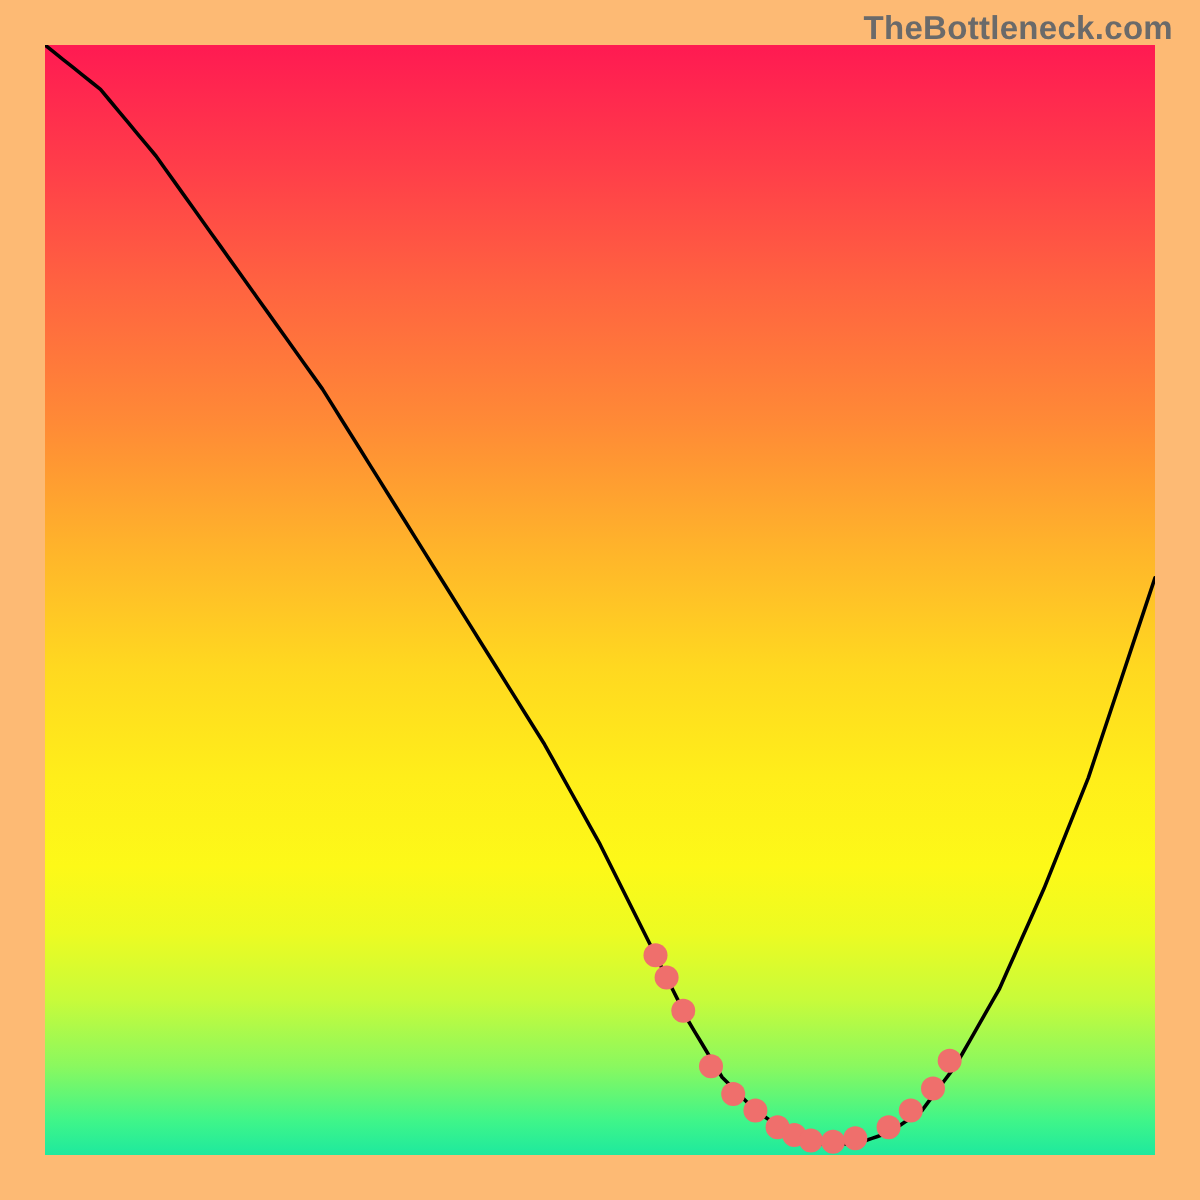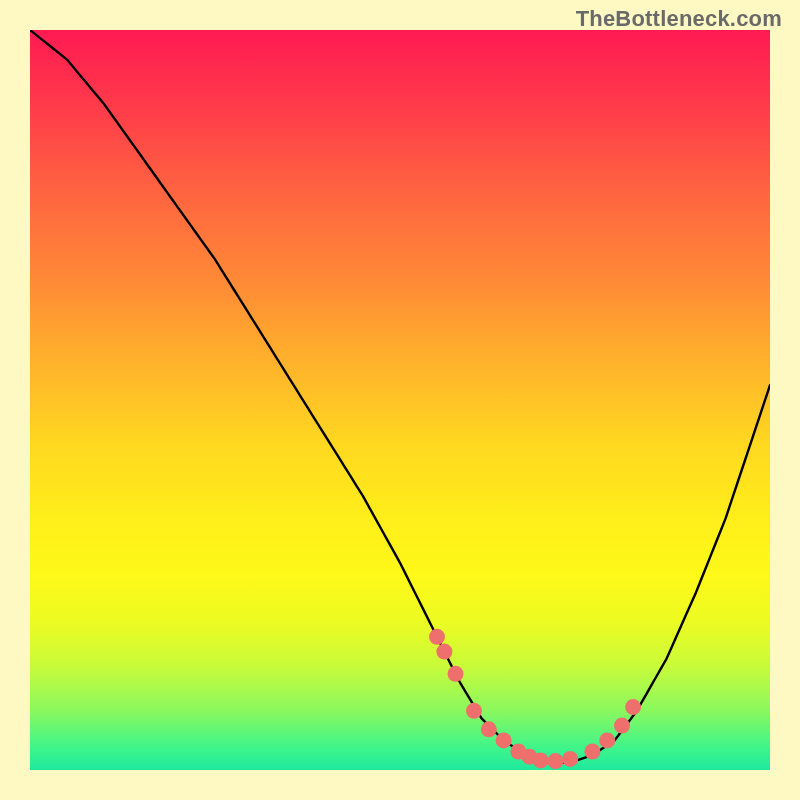--- a/index.html
+++ b/index.html
@@ -1,21 +1,21 @@
 <!DOCTYPE html>
 <html><head>
 <meta charset="utf-8">
 <style>
   * { margin: 0; padding: 0; box-sizing: border-box; }
   html, body { width: 800px; height: 800px; background: #000; overflow: hidden; }
   .container {
     position: relative;
     width: 800px;
     height: 800px;
-    background: #fef9c3;
+    background: #fdba74;
   }
   .watermark {
     position: absolute;
     top: 6px;
     right: 18px;
     font-family: Arial, Helvetica, sans-serif;
     font-size: 22px;
     font-weight: 600;
     color: #6a6a6a;
     letter-spacing: 0.2px;

